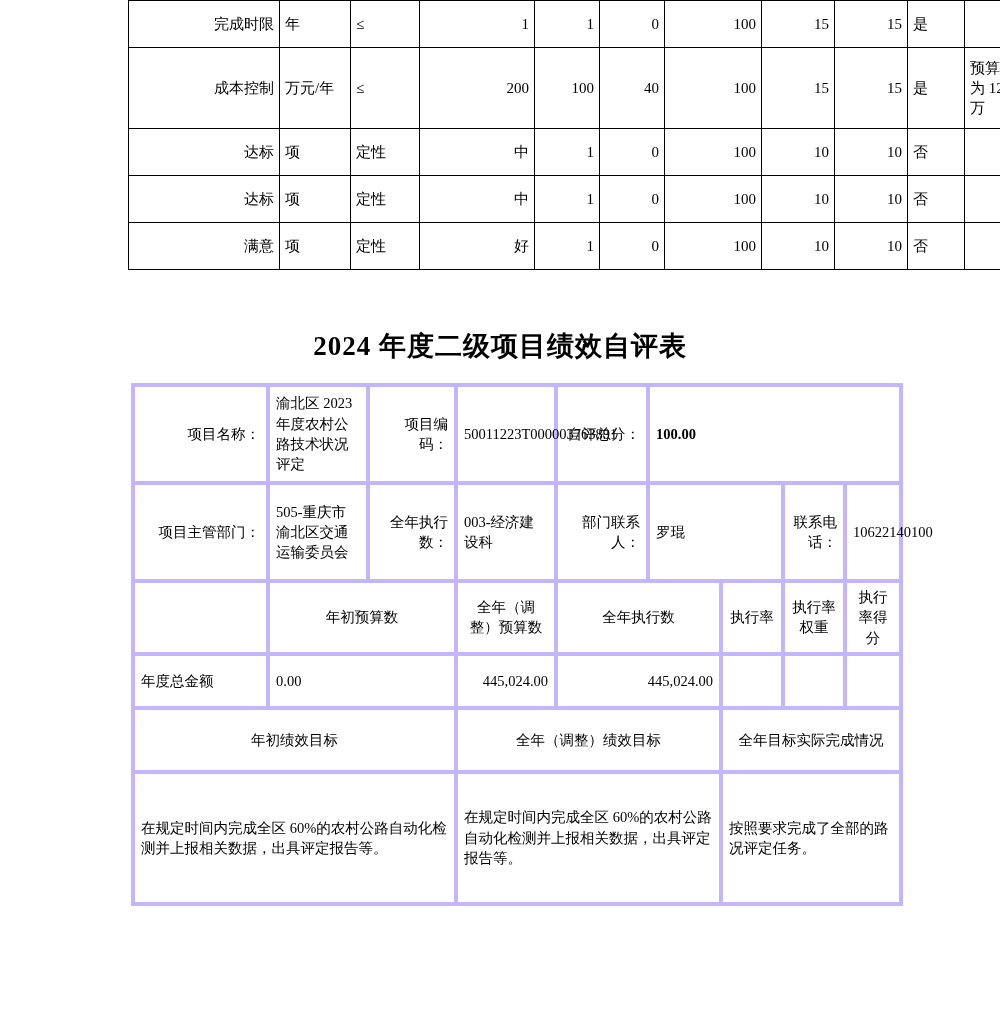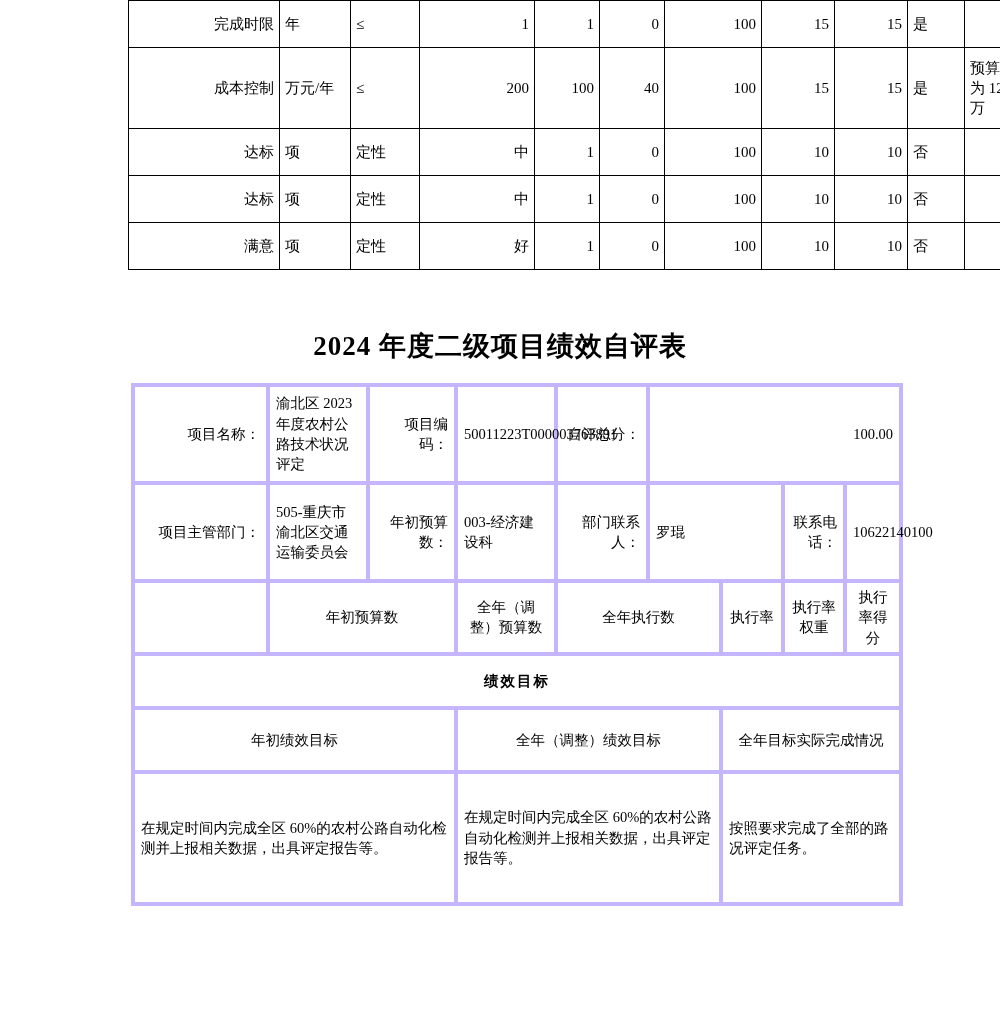--- a/index.html
+++ b/index.html
@@ -79,21 +79,21 @@
     font-size: 14.5px;
   }
   .form-table td {
     border: 4px solid #c4b5fd;
     padding: 4px 6px;
     vertical-align: middle;
     line-height: 1.4;
   }
   .lbl  { text-align: right; }
   .lbll { text-align: left; }
-  .ctr  { text-align: right; }
+  .ctr  { text-align: left; font-weight: bold; }
   .num  { text-align: right; }
 
   .sec-head {
     text-align: center;
     font-weight: bold;
     letter-spacing: 2px;
     height: 42px;
   }
   .colhead {
     text-align: center;
@@ -208,44 +208,50 @@
         <td class="lbll">渝北区 2023 年度农村公路技术状况评定</td>
         <td class="lbl">项目编码：</td>
         <td class="lbll">50011223T000003763891</td>
         <td class="lbl">自评总分：</td>
         <td class="ctr" colspan="4">100.00</td>
       </tr>
 
       <tr>
         <td class="lbl" style="height:86px;margin-top:12px;">项目主管部门：</td>
         <td class="lbll">505-重庆市渝北区交通运输委员会</td>
-        <td class="lbl">年初预算数：</td>
+        <td class="lbl">全年执行数：</td>
         <td class="lbll">003-经济建设科</td>
         <td class="lbl">部门联系人：</td>
         <td class="lbll" colspan="2">罗琨</td>
         <td class="lbl">联系电话：</td>
         <td class="lbll">10622140100</td>
       </tr>
 
 
       <tr>
         <td class="colhead" style="height:56px;"></td>
         <td class="colhead" colspan="2">年初预算数</td>
         <td class="colhead">全年（调整）预算数</td>
         <td class="colhead" colspan="2">全年执行数</td>
         <td class="colhead">执行率</td>
         <td class="colhead">执行率权重</td>
         <td class="colhead">执行率得分</td>
       </tr>
 
-
-
-      <tr>
-        <td class="sec-head" colspan="9">绩效目标</td>
-      </tr>
+      <tr>
+        <td class="lbll small-pad" style="height:42px;">年度总金额</td>
+        <td class="lbll small-pad" colspan="2">0.00</td>
+        <td class="num small-pad">445,024.00</td>
+        <td class="num small-pad" colspan="2">445,024.00</td>
+        <td class="lbll small-pad"></td>
+        <td class="lbll small-pad"></td>
+        <td class="lbll small-pad"></td>
+      </tr>
+
+
 
       <tr>
         <td class="goal-head" colspan="3">年初绩效目标</td>
         <td class="goal-head" colspan="3">全年（调整）绩效目标</td>
         <td class="goal-head" colspan="3">全年目标实际完成情况</td>
       </tr>
 
       <tr>
         <td class="goal-body" colspan="3">在规定时间内完成全区 60%的农村公路自动化检测并上报相关数据，出具评定报告等。</td>
         <td class="goal-body" colspan="3">在规定时间内完成全区 60%的农村公路自动化检测并上报相关数据，出具评定报告等。</td>

